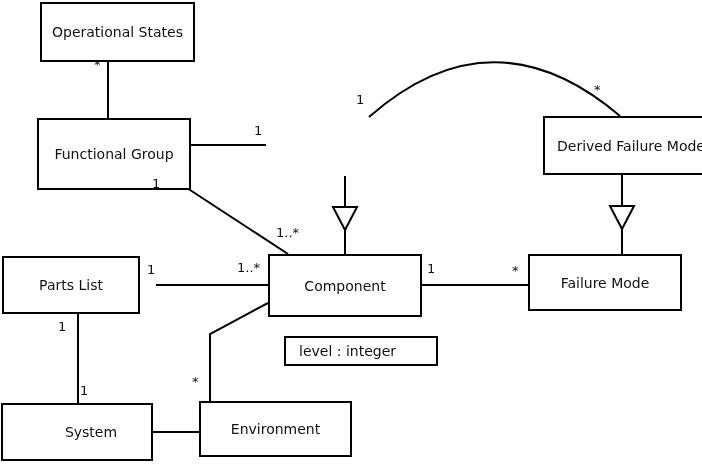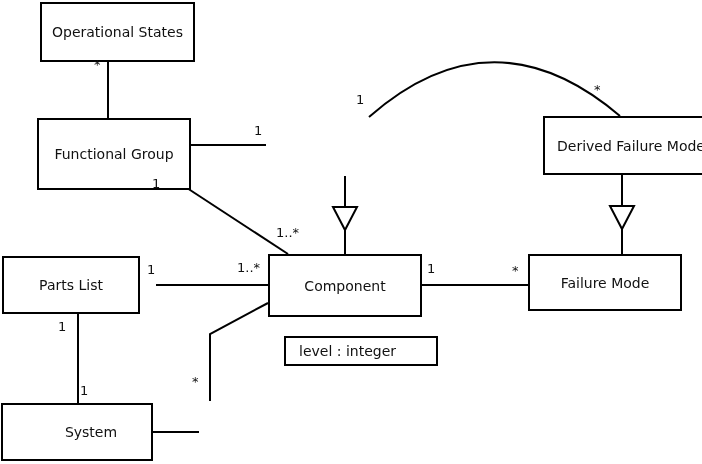--- a/index.html
+++ b/index.html
@@ -109,20 +109,23 @@
   </div>
 
   <div class="uml-class" style="left:528px; top:254px; width:154px; height:57px;">
     <span>Failure Mode</span>
   </div>
 
   <div class="uml-class" style="left:1px; top:403px; width:152px; height:58px;padding-left:28px;">
     <span>System</span>
   </div>
 
+  <div class="uml-class" style="left:199px; top:401px; width:153px; height:56px;">
+    <span>Environment</span>
+  </div>
 
   <span class="mult" style="left:94px; top:58px;">*</span>
 
   <span class="mult" style="left:254px; top:124px;">1</span>
 
   <span class="mult" style="left:152px; top:177px;">1</span>
   <span class="mult" style="left:276px; top:226px;">1..*</span>
 
   <span class="mult" style="left:356px; top:93px;">1</span>
   <span class="mult" style="left:594px; top:83px;">*</span>

